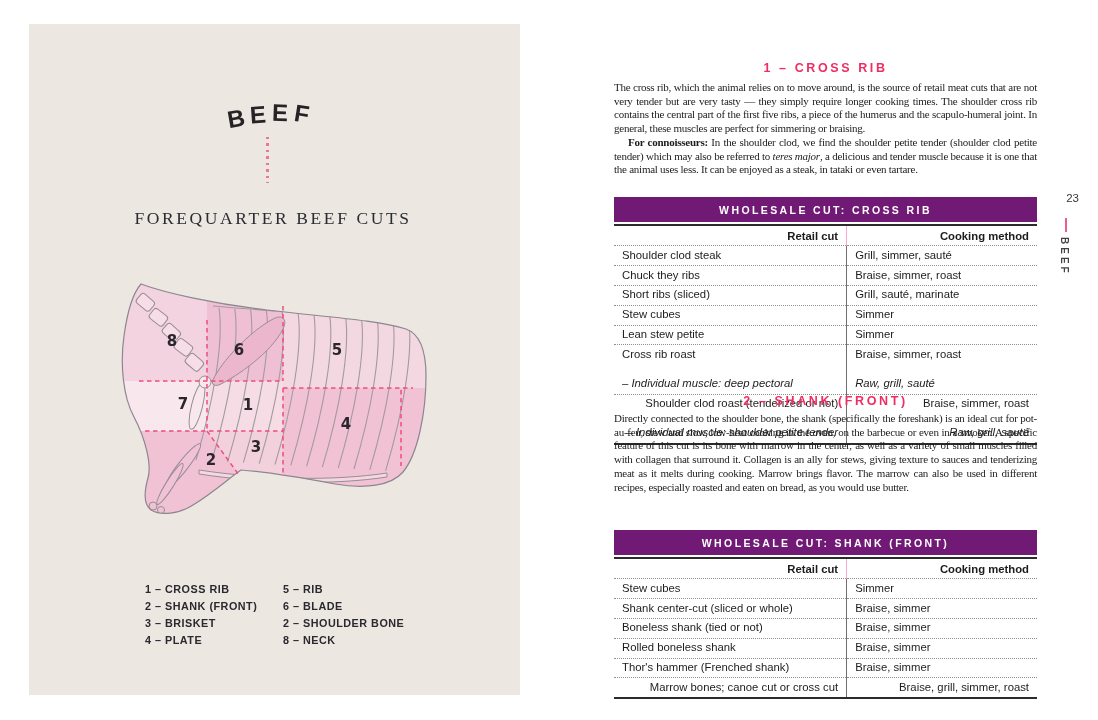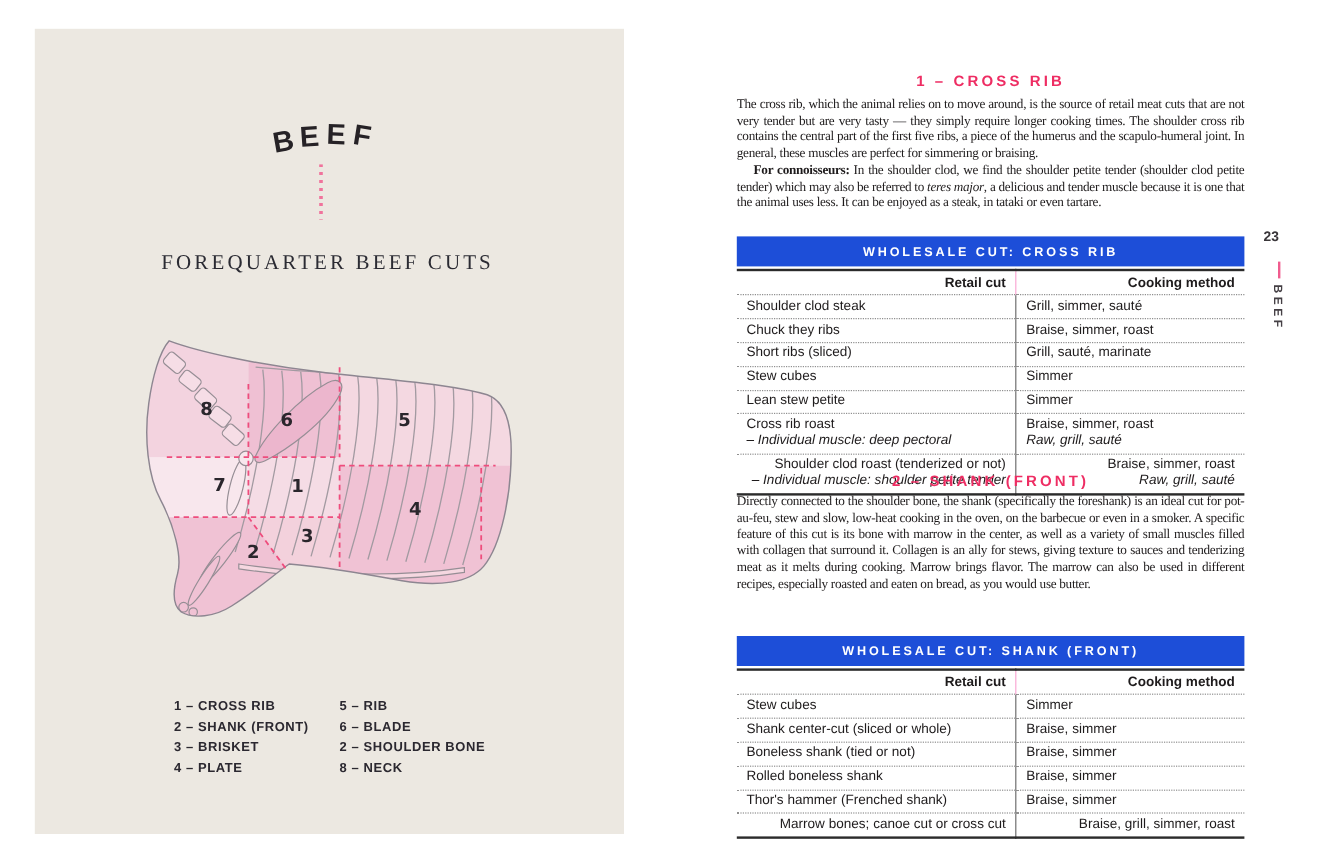--- a/index.html
+++ b/index.html
@@ -26,35 +26,35 @@
   .legend-item{font-weight:bold;font-size:10.8px;letter-spacing:0.5px;color:#2b2830;line-height:17px;white-space:nowrap;}
 
   
   .h-pink{position:absolute;left:614px;width:423px;text-align:center;font-weight:bold;
           font-size:12.5px;letter-spacing:2.6px;color:#ee2d63;white-space:nowrap;}
   .para{position:absolute;left:614px;width:423px;font-family:"Liberation Serif",serif;
         font-size:11px;line-height:13.7px;letter-spacing:-0.25px;text-align:justify;color:#1e1b1c;}
   .para p{margin:0;}
   .para p.indent{text-indent:14px;}
   .tablewrap{position:absolute;left:614px;width:423px;}
-  .tbl-bar{background:#1d4ed8;color:#ffffff;text-align:center;font-weight:bold;
+  .tbl-bar{background:#701a75;color:#ffffff;text-align:center;font-weight:bold;
            font-size:10.5px;letter-spacing:2.4px;padding:7px 0 6px;}
   table.cuts{width:100%;border-collapse:collapse;margin-top:2px;
              border-top:2px solid #2b2b2b;border-bottom:2px solid #2b2b2b;
              font-size:11.3px;line-height:1.18;}
   table.cuts th{width:55%;text-align:right;font-weight:bold;padding:3.5px 8px 2.5px;
                 border-bottom:1px dotted #8f8f8f;}
   table.cuts th + th{width:45%;border-left:1px solid #f9a8d4;}
   table.cuts td{vertical-align:top;padding:2.5px 8px 3px;border-bottom:1px dotted #8f8f8f;}
   table.cuts td + td{border-left:1px solid #6f6f6f;}
   table.cuts tr:last-child td{border-bottom:none;text-align:right;}
-  .sub{font-style:italic;}
-
-  .page-number{position:absolute;left:1053px;top:192px;width:26px;text-align:left;
-               font-weight:bold;font-size:11.5px;color:#3a363a;}
+  .sub{font-style:italic;margin-top:16px;}
+
+  .page-number{position:absolute;left:1053px;top:192px;width:26px;text-align:right;
+               font-weight:normal;font-size:11.5px;color:#3a363a;}
   .margin-line{position:absolute;left:1065px;top:218px;width:2px;height:14px;background:#f05c8e;}
   .side-beef{position:absolute;left:1059px;top:237px;writing-mode:vertical-rl;
              font-weight:bold;font-size:10px;letter-spacing:3px;color:#454045;}
 </style>
 </head>
 <body>
 
 <div id="canvas">
 
   <div class="left-page">

